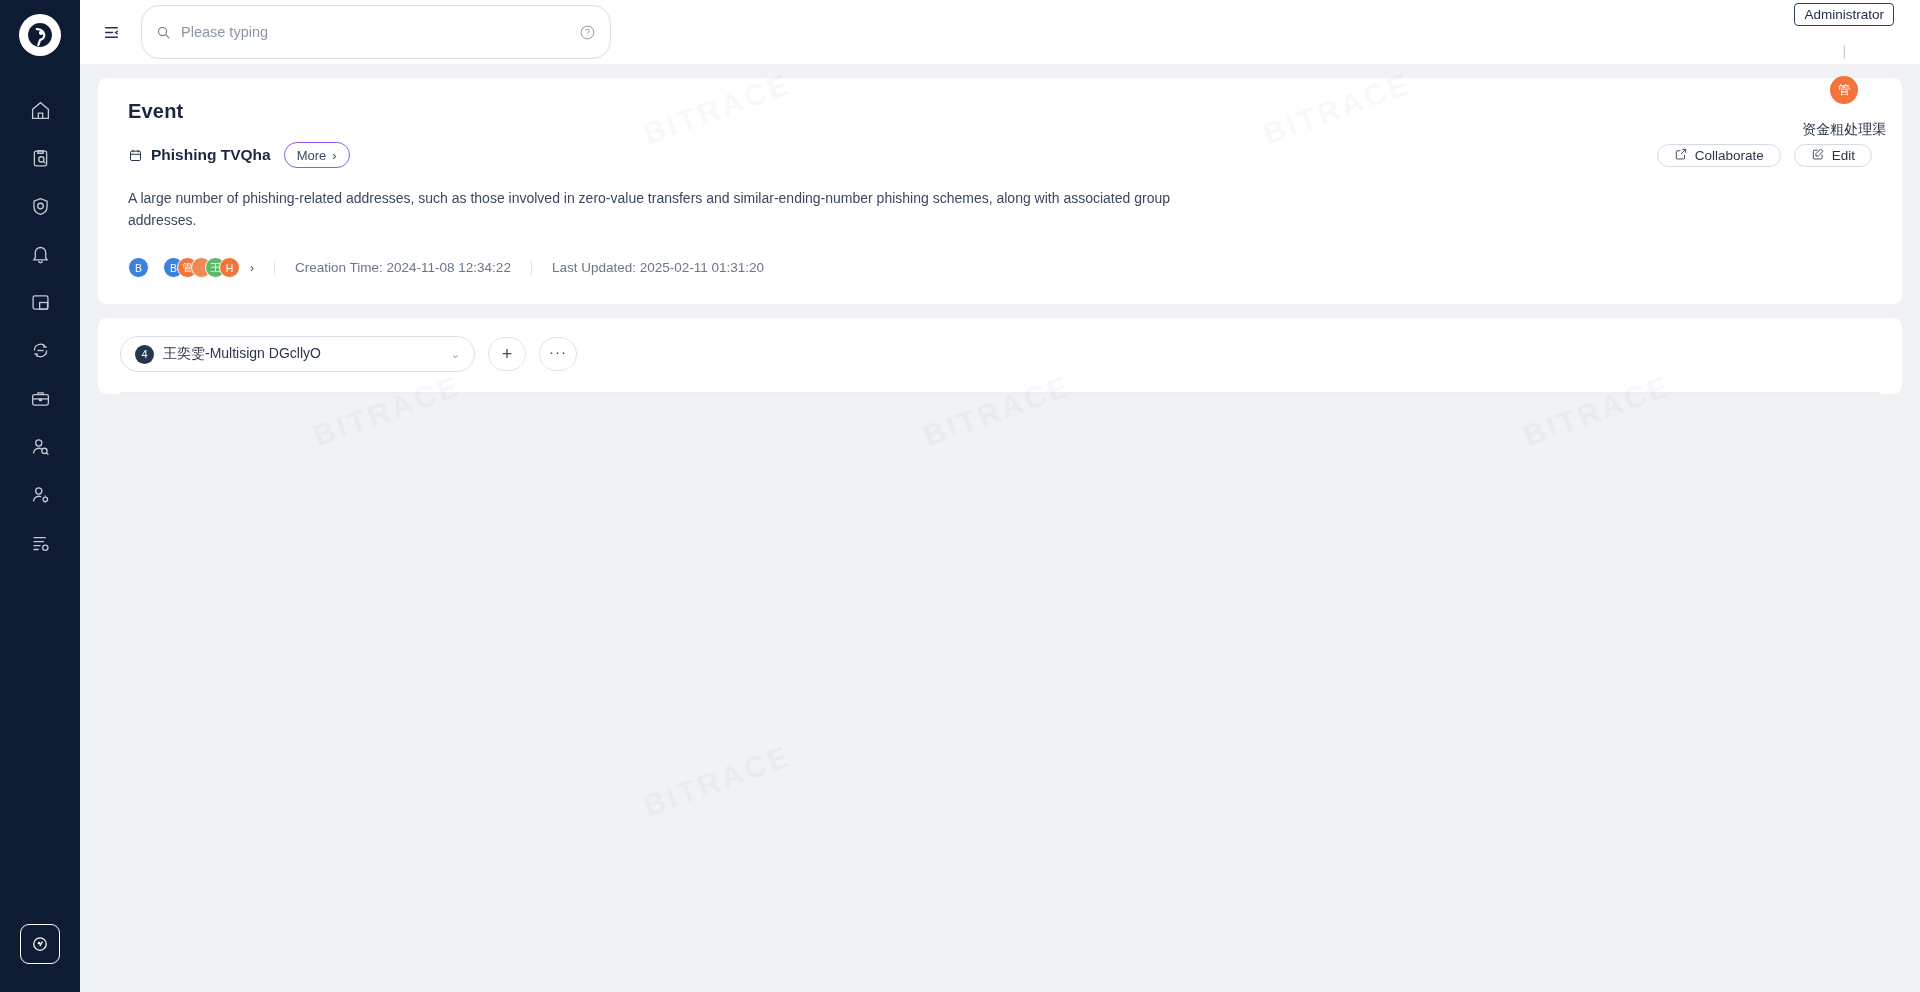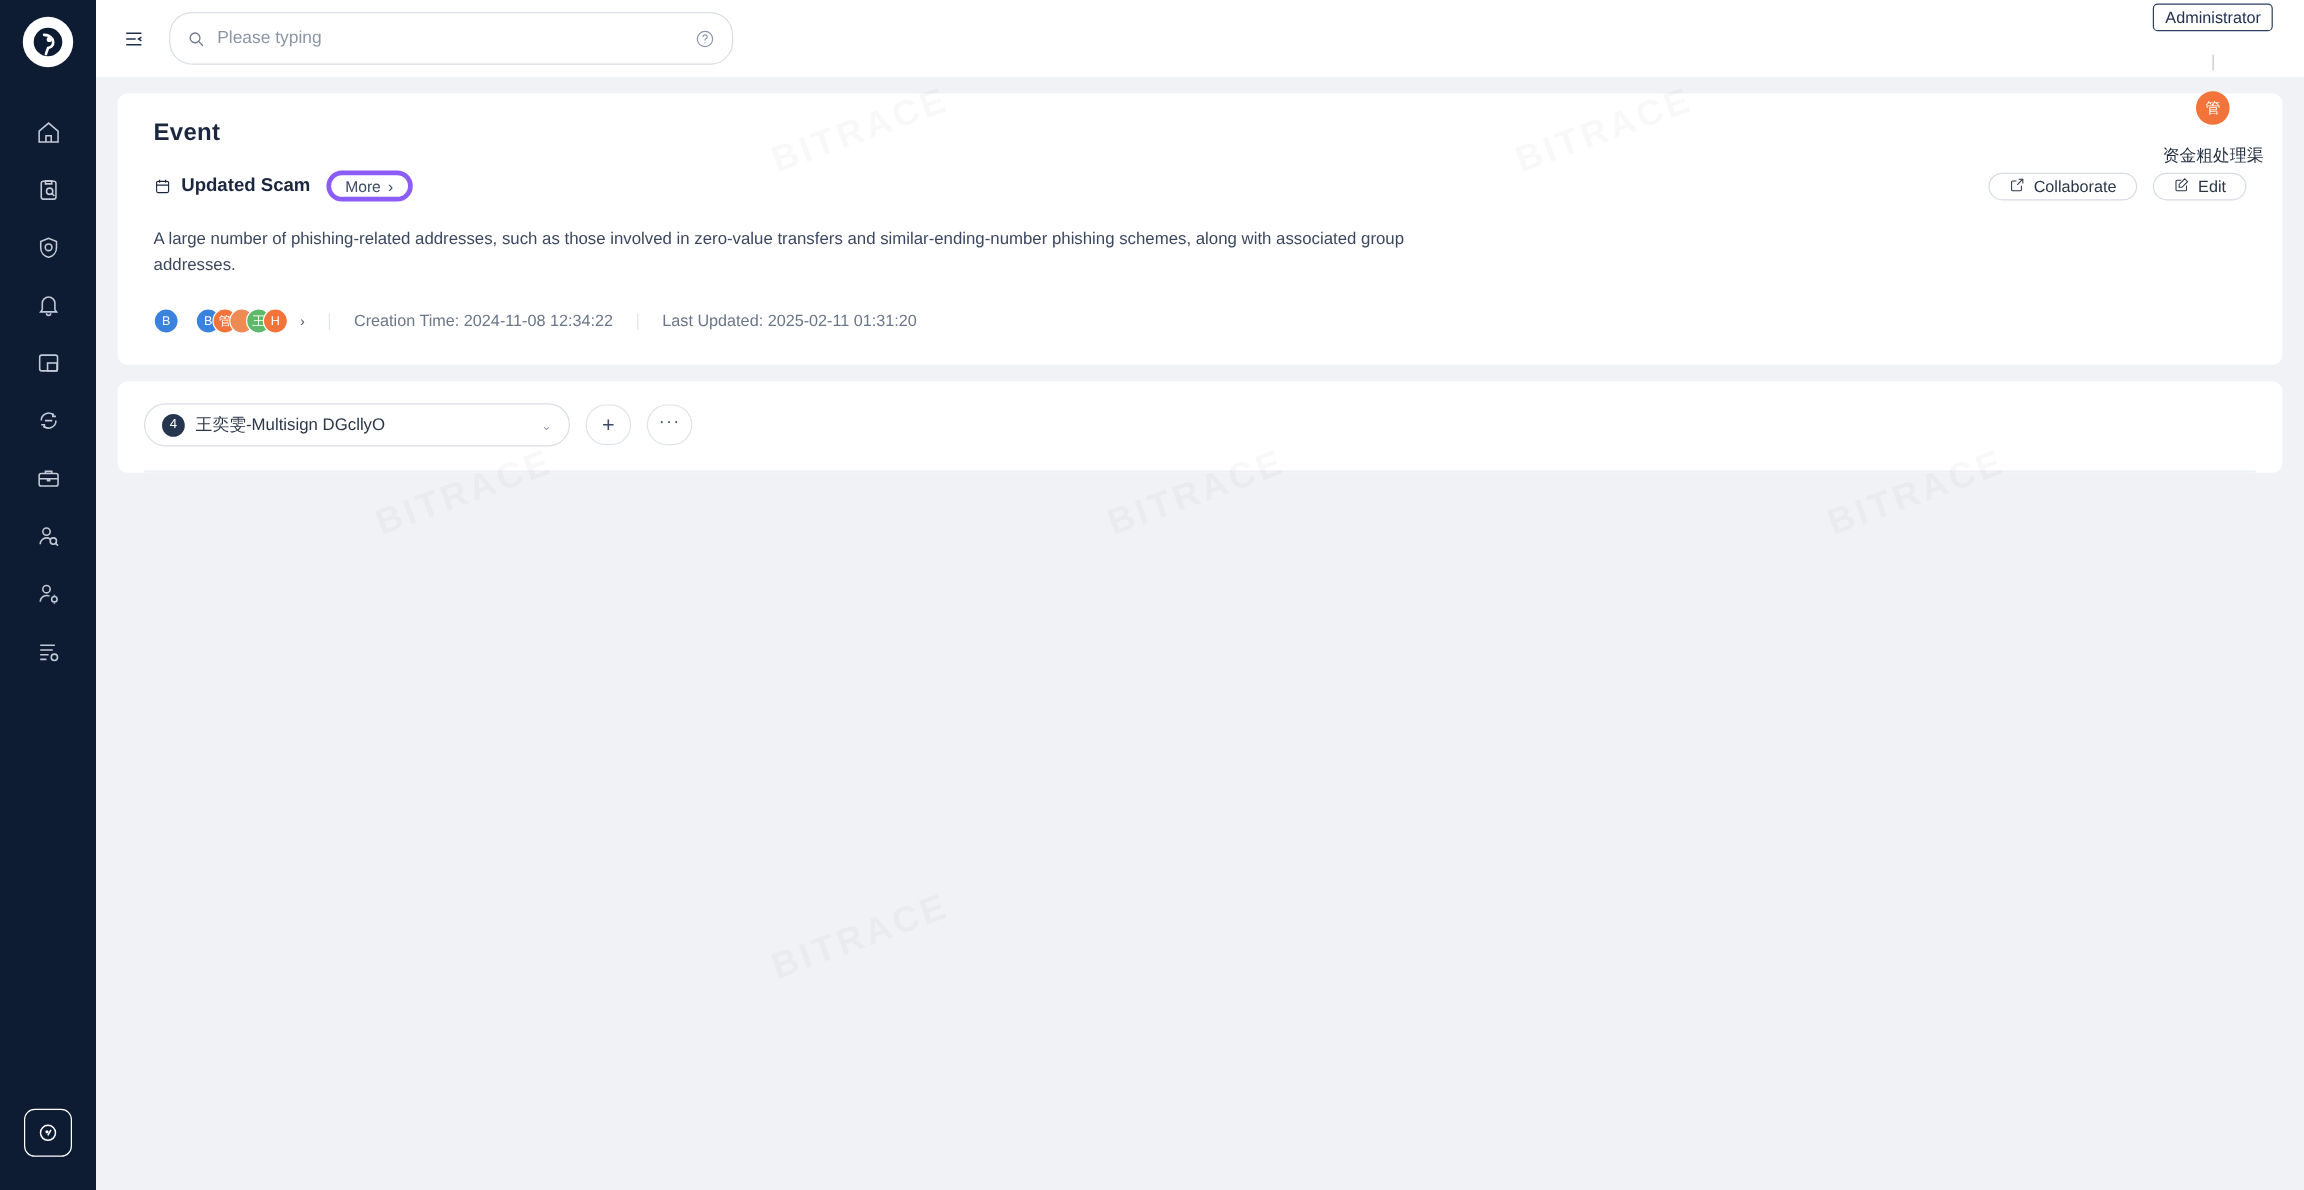--- a/index.html
+++ b/index.html
@@ -38,21 +38,21 @@
   .right { flex: 1; height: 992px; display: flex; flex-direction: column; background: #f0f2f5; }
 
   
   .topbar {
     height: 64px; min-height: 64px; background: #fff; display: flex; align-items: center;
     padding: 0 26px 0 18px; position: relative; z-index: 20;
   }
   .collapse-btn { width: 26px; height: 26px; display: flex; align-items: center; justify-content: center; cursor: pointer; }
   .collapse-btn svg { width: 19px; height: 19px; stroke: #1f3050; fill: none; stroke-width: 1.6; }
   .searchbox {
-    margin-left: 17px; width: 470px; height: 44px; border: 1px solid #d9dde4;
+    margin-left: 17px; width: 470px; height: 54px; border: 1px solid #d9dde4;
     border-radius: 19px; display: flex; align-items: center; padding: 0 14px; background: #fff; justify-content: center;
   }
   .searchbox .mag { width: 15px; height: 15px; flex: 0 0 auto; }
   .searchbox .mag svg { width: 15px; height: 15px; stroke: #6b7688; fill: none; stroke-width: 1.7; }
   .searchbox input {
     flex: 1; border: none; outline: none; font-size: 14.5px; color: #2b3648;
     margin-left: 10px; font-family: inherit; background: transparent;
   }
   .searchbox input::placeholder { color: #8b95a6; }
   .searchbox .help { width: 17px; height: 17px; cursor: pointer; }
@@ -77,21 +77,21 @@
   .card {
     background: #fff; border-radius: 8px; padding: 22px 30px 26px 30px;
   }
   .page-title { font-size: 20px; font-weight: bold; color: #1b2740; letter-spacing: .2px; }
 
   .subrow { display: flex; align-items: center; margin-top: 19px; }
   .cal-icon { width: 15px; height: 15px; margin-right: 8px; }
   .cal-icon svg { width: 15px; height: 15px; stroke: #1b2740; fill: none; stroke-width: 1.5; }
   .sub-title { font-size: 15.5px; font-weight: bold; color: #1b2740; }
   .more-pill {
-    margin-left: 13px; border: 4px solid #8b5cf6; border-radius: 15px; height: 26px;
+    margin-left: 13px; border: 1px solid #8b5cf6; border-radius: 15px; height: 26px;
     display: inline-flex; align-items: center; gap: 6px; padding: 0 12px;
     font-size: 13px; color: #3c4b63; cursor: pointer; background:#fff;
   }
   .head-actions { margin-left: auto; display: flex; gap: 13px; }
   .act-btn {
     border: 1px solid #d7dce4; background: #fff; border-radius: 17px; height: 23px;
     padding: 0 16px; display: inline-flex; align-items: center; gap: 7px;
     font-size: 13.5px; color: #2b3648; cursor: pointer; font-family: inherit;
   }
   .act-btn svg { width: 14px; height: 14px; stroke: #2b3648; fill: none; stroke-width: 1.5; }
@@ -289,21 +289,21 @@
     <div class="card">
       <div class="page-title">Event</div>
 
       <div class="subrow">
         <span class="cal-icon">
           <svg viewBox="0 0 24 24">
               <rect x="4" y="5" width="16" height="15" rx="2"></rect>
               <path d="M8 3v4M16 3v4M4 10h16"></path>
             </svg>
         </span>
-        <span class="sub-title">Updated Scam</span>
+        <span class="sub-title">Phishing TVQha</span>
         <span class="more-pill">
           <span>More</span>
           <span>›</span>
         </span>
         <div class="head-actions">
           <button class="act-btn">
             <span>
               <svg viewBox="0 0 24 24">
                   <path d="M14 4h6v6"></path>
                   <path d="M20 4l-8 8"></path>

